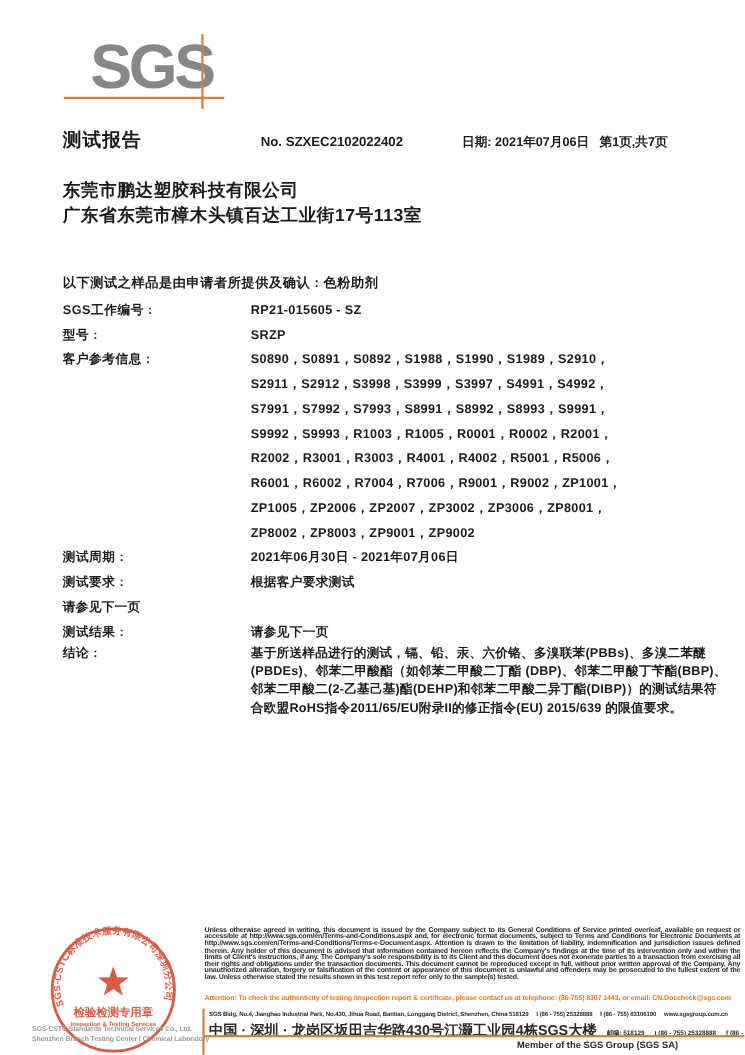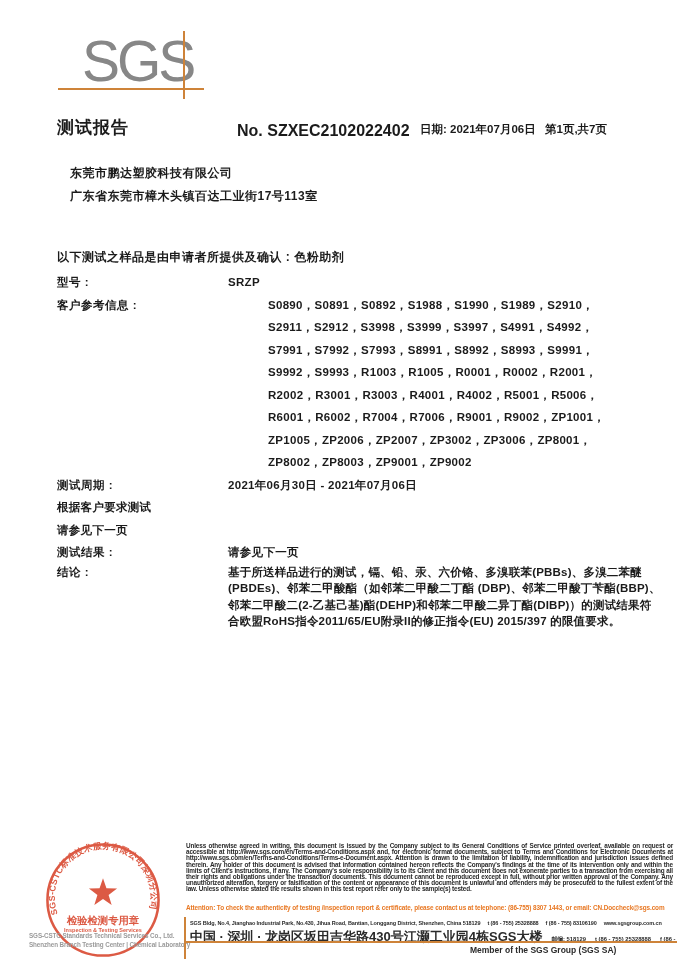--- a/index.html
+++ b/index.html
@@ -10,44 +10,44 @@
     color: #1b1b1b;
   }
   .page {
     position: relative; width: 677px; height: 959px;
     background: #ffffff; overflow: hidden; font-weight: 700;
   }
 
   
   .logo-text {
     position: absolute; left: 82px; top: 33px;
-    font-size: 57px; line-height: 56px; font-weight: 400;
+    font-size: 57px; line-height: 56px; font-weight: 700;
     letter-spacing: -3px; color: #878787;
   }
   .logo-hline { position: absolute; left: 58px; top: 88px; width: 146px; height: 2px; background: #ce8339; }
   .logo-vline { position: absolute; left: 183px; top: 31px; width: 2px; height: 68px; background: #ce8339; }
 
   
   .doc-title { position: absolute; left: 57px; top: 116px; font-size: 17px; letter-spacing: 1px; }
-  .doc-no    { position: absolute; left: 237px; top: 122px; font-size: 16px; }
+  .doc-no    { position: absolute; left: 237px; top: 122px; font-size: 12px; }
   .doc-date  { position: absolute; left: 420px; top: 122px; font-size: 11.5px; }
   .doc-page  { position: absolute; left: 545px; top: 122px; font-size: 11.5px; }
 
   
-  .applicant { position: absolute; left: 57px; top: 162px; font-size: 12px; line-height: 23px; letter-spacing: 0.5px; margin-left: 13px; }
+  .applicant { position: absolute; left: 57px; top: 162px; font-size: 16px; line-height: 23px; letter-spacing: 0.5px; }
 
   
   .intro { position: absolute; left: 57px; top: 249px; font-size: 12px; letter-spacing: 0.5px; }
 
   
   .info { position: absolute; left: 57px; top: 271px; width: 605px; font-size: 11.5px; }
   .row { display: flex; align-items: flex-start; }
   .row .lbl { width: 171px; flex: 0 0 171px; line-height: 22.5px; letter-spacing: 0.5px; }
   .row .val { flex: 1; line-height: 22.5px; letter-spacing: 0.3px; }
-  .ref-line { line-height: 22.5px; letter-spacing: 0.3px; margin-left: 40px; }
+  .ref-line { line-height: 22.5px; letter-spacing: 0.3px; }
   .row-conclusion .lbl { line-height: 16.5px; }
   .row-conclusion .val { line-height: 16.5px; letter-spacing: 0.2px; }
 
   
   .stamp { position: absolute; left: 44px; top: 841px; width: 118px; height: 118px; opacity: 0.88; }
   .company-gray {
     position: absolute; left: 29px; top: 931px; width: 165px;
     font-size: 6.3px; line-height: 9px; color: #9a9a9a; letter-spacing: -0.1px;
   }
   .terms {
@@ -92,20 +92,24 @@
 
   <div class="applicant">
     <div>东莞市鹏达塑胶科技有限公司</div>
     <div>广东省东莞市樟木头镇百达工业街17号113室</div>
   </div>
 
   <div class="intro">以下测试之样品是由申请者所提供及确认 : 色粉助剂</div>
 
   <div class="info">
     <div class="row">
+      <span class="lbl">SGS工作编号 :</span>
+      <span class="val">RP21-015605 - SZ</span>
+    </div>
+    <div class="row">
       <span class="lbl">型号 :</span>
       <span class="val">SRZP</span>
     </div>
     <div class="row">
       <span class="lbl">客户参考信息 :</span>
       <span class="val">
         <div class="ref-line">S0890，S0891，S0892，S1988，S1990，S1989，S2910，</div>
         <div class="ref-line">S2911，S2912，S3998，S3999，S3997，S4991，S4992，</div>
         <div class="ref-line">S7991，S7992，S7993，S8991，S8992，S8993，S9991，</div>
         <div class="ref-line">S9992，S9993，R1003，R1005，R0001，R0002，R2001，</div>
@@ -113,32 +117,33 @@
         <div class="ref-line">R6001，R6002，R7004，R7006，R9001，R9002，ZP1001，</div>
         <div class="ref-line">ZP1005，ZP2006，ZP2007，ZP3002，ZP3006，ZP8001，</div>
         <div class="ref-line">ZP8002，ZP8003，ZP9001，ZP9002</div>
       </span>
     </div>
     <div class="row">
       <span class="lbl">测试周期 :</span>
       <span class="val">2021年06月30日 - 2021年07月06日</span>
     </div>
     <div class="row">
+      <span class="lbl">测试要求 :</span>
       <span class="val">根据客户要求测试</span>
     </div>
     <div class="row">
       <span class="val">请参见下一页</span>
     </div>
     <div class="row">
       <span class="lbl">测试结果 :</span>
       <span class="val">请参见下一页</span>
     </div>
     <div class="row row-conclusion">
       <span class="lbl">结论 :</span>
-      <span class="val">基于所送样品进行的测试，镉、铅、汞、六价铬、多溴联苯(PBBs)、多溴二苯醚(PBDEs)、邻苯二甲酸酯（如邻苯二甲酸二丁酯 (DBP)、邻苯二甲酸丁苄酯(BBP)、邻苯二甲酸二(2-乙基己基)酯(DEHP)和邻苯二甲酸二异丁酯(DIBP)）的测试结果符合欧盟RoHS指令2011/65/EU附录II的修正指令(EU) 2015/397 的限值要求。</span>
+      <span class="val">基于所送样品进行的测试，镉、铅、汞、六价铬、多溴联苯(PBBs)、多溴二苯醚(PBDEs)、邻苯二甲酸酯（如邻苯二甲酸二丁酯 (DBP)、邻苯二甲酸丁苄酯(BBP)、邻苯二甲酸二(2-乙基己基)酯(DEHP)和邻苯二甲酸二异丁酯(DIBP)）的测试结果符合欧盟RoHS指令2011/65/EU附录II的修正指令(EU) 2015/639 的限值要求。</span>
     </div>
   </div>
 
   <svg class="stamp" viewBox="0 0 120 120">
     <circle cx="60" cy="60" r="56.5" fill="none" stroke="#d8442b" stroke-width="2.6"></circle>
     <path id="stamp-arc" d="M 14.9,76 A 49,49 0 1 1 105.1,76" fill="none"></path>
     <text font-size="8.8" font-weight="700" fill="#d8442b" letter-spacing="0.3">
       <textPath href="#stamp-arc" startOffset="2">SGS-CSTC标准技术服务有限公司深圳分公司</textPath>
     </text>
     <polygon fill="#d8442b" points="60,38 63.5,48.1 74.3,48.4 65.7,54.9 68.8,65.1 60,59 51.2,65.1 54.3,54.9 45.7,48.4 56.5,48.1"></polygon>

